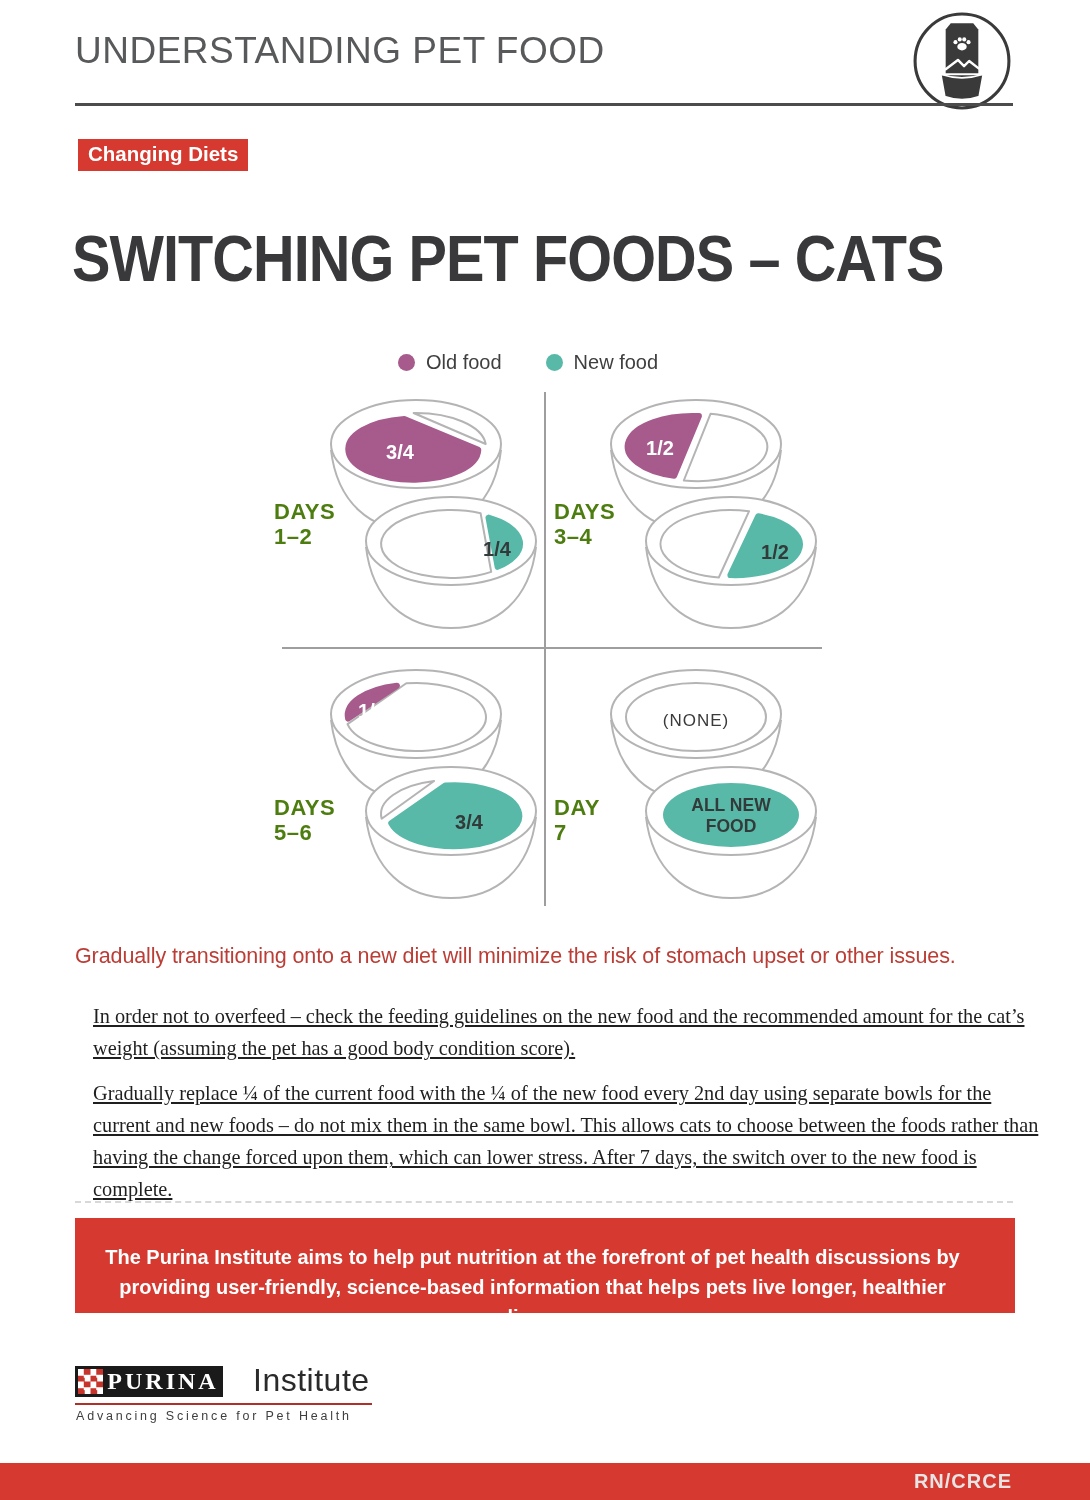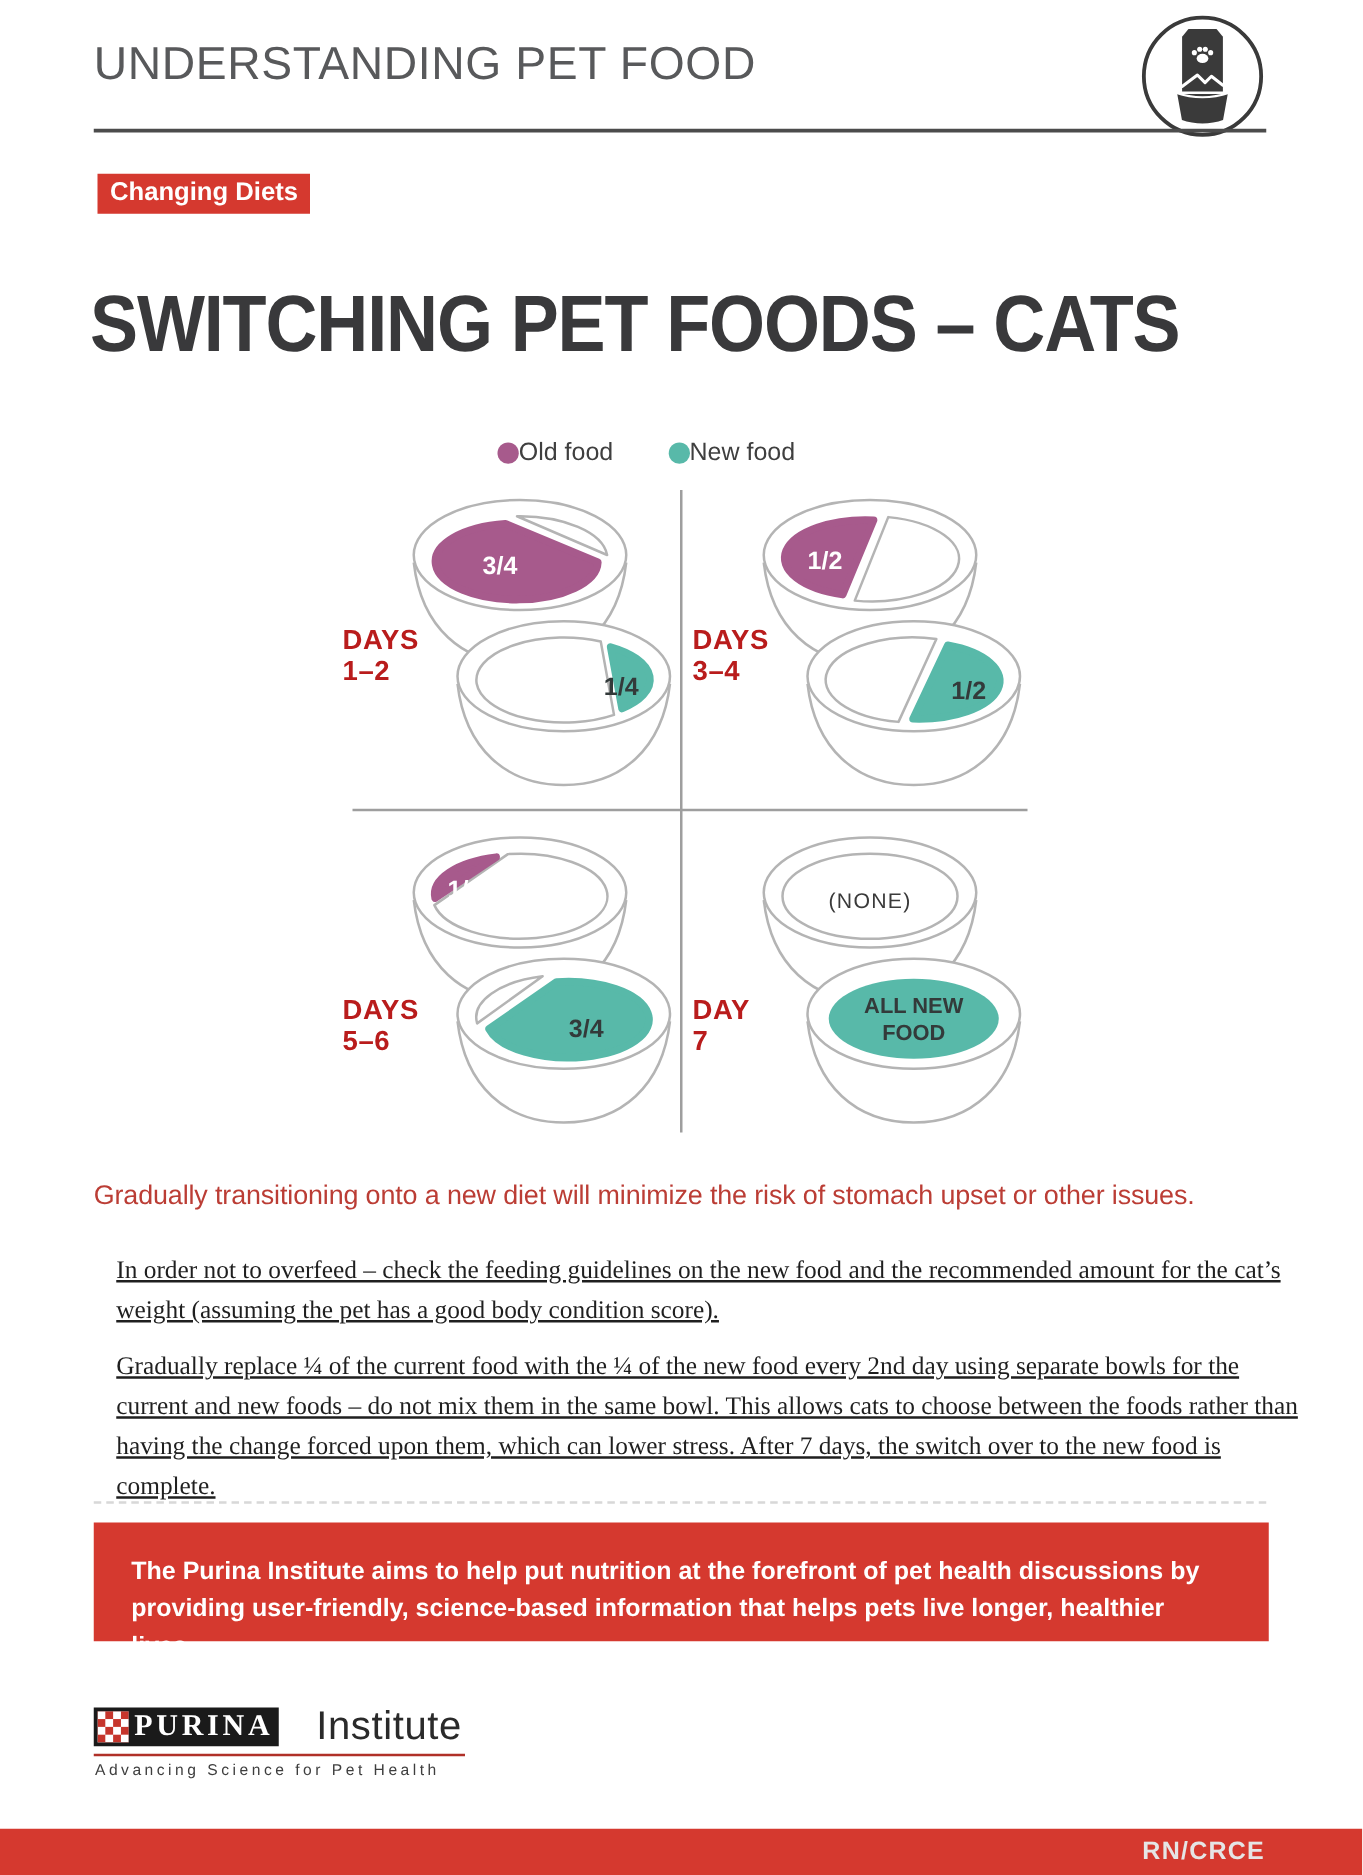--- a/index.html
+++ b/index.html
@@ -10,32 +10,32 @@
   
   .header-title{position:absolute;left:75px;top:30px;font-size:37px;font-weight:400;color:#58595b;letter-spacing:0.5px;}
   .header-icon{position:absolute;left:911px;top:10px;width:102px;height:102px;}
   .header-rule{position:absolute;left:75px;top:103px;width:938px;height:2.5px;background:#4c4c4c;}
   
   .badge{position:absolute;left:78px;top:139px;color:#fff;font-size:20.5px;font-weight:700;padding:3px 10px 5px 10px;}
   
   .page-title{position:absolute;left:72px;top:222px;font-size:64px;font-weight:800;color:#39393b;letter-spacing:-1px;white-space:nowrap;transform:scaleX(0.9);transform-origin:left top;}
   
   .legend{position:absolute;left:398px;top:351px;display:flex;gap:44px;align-items:center;}
-  .legend-item{display:flex;align-items:center;}
+  .legend-item{display:flex;align-items:center;gap:11px;}
   .legend-dot{width:17px;height:17px;border-radius:50%;}
   .legend-label{font-size:20px;color:#3f3f3f;}
   
   .diagram{position:absolute;left:0;top:0;}
   .vline{position:absolute;left:544px;top:392px;width:2px;height:514px;background:#9e9e9e;}
   .hline{position:absolute;left:282px;top:647px;width:540px;height:2px;background:#9e9e9e;}
   .quadrant{position:absolute;width:290px;height:260px;}
   .q0{left:268px;top:386px;} .q1{left:548px;top:386px;}
   .q2{left:268px;top:656px;} .q3{left:548px;top:656px;}
   .bowls{position:absolute;left:0;top:0;overflow:visible;}
-  .day-label{position:absolute;left:6px;font-size:22px;font-weight:700;color:#b91c1c;letter-spacing:0.5px;line-height:1.12;}
+  .day-label{position:absolute;left:6px;font-size:22px;font-weight:700;color:#4d7c0f;letter-spacing:0.5px;line-height:1.12;}
   .q0 .day-label,.q1 .day-label{top:114px;}
   .q2 .day-label,.q3 .day-label{top:140px;}
   
   .statement{position:absolute;left:75px;top:944px;font-size:21.5px;font-weight:500;letter-spacing:-0.1px;}
   .paragraphs{position:absolute;left:93px;top:1000px;width:950px;font-family:"Liberation Serif",serif;font-size:20.3px;line-height:1.58;color:#1f1f1f;text-decoration:underline;}
   .paragraphs .para{margin:0 0 13px 0;}
   .dashed-rule{position:absolute;left:75px;top:1201px;width:938px;border-top:2px dashed #d8d8d8;}
   
   .banner{position:absolute;left:75px;top:1218px;width:940px;height:95px;box-sizing:border-box;padding:24px 55px 0 30px;}
   .banner-line{color:#ffffff;font-size:20px;font-weight:700;line-height:1.5;}
@@ -183,21 +183,21 @@
   <div class="statement" style="color: rgb(187, 61, 53);">Gradually transitioning onto a new diet will minimize the risk of stomach upset or other issues.</div>
 
   <div class="paragraphs">
     <div class="para">In order not to overfeed – check the feeding guidelines on the new food and the recommended amount for the cat’s weight (assuming the pet has a good body condition score).</div>
     <div class="para">Gradually replace ¼ of the current food with the ¼ of the new food every 2nd day using separate bowls for the current and new foods – do not mix them in the same bowl. This allows cats to choose between the foods rather than having the change forced upon them, which can lower stress. After 7 days, the switch over to the new food is complete.</div>
     <div class="para">If a pet is susceptible to stomach upset, it may be beneficial to transition over 10 days.</div>
   </div>
 
   <div class="dashed-rule"></div>
 
-  <div class="banner" style="background: rgb(213, 57, 47);">
+  <div class="banner" style="background: rgb(213, 57, 47); text-align: center;">
     <div class="banner-line">The Purina Institute aims to help put nutrition at the forefront of pet health discussions by</div>
     <div class="banner-line">providing user-friendly, science-based information that helps pets live longer, healthier lives.</div>
   </div>
 
   <div class="purina-box">
     <div class="purina-checker"></div>
     <div class="purina-word">PURINA</div>
   </div>
   <div class="institute-word">Institute</div>
   <div class="logo-rule"></div>

